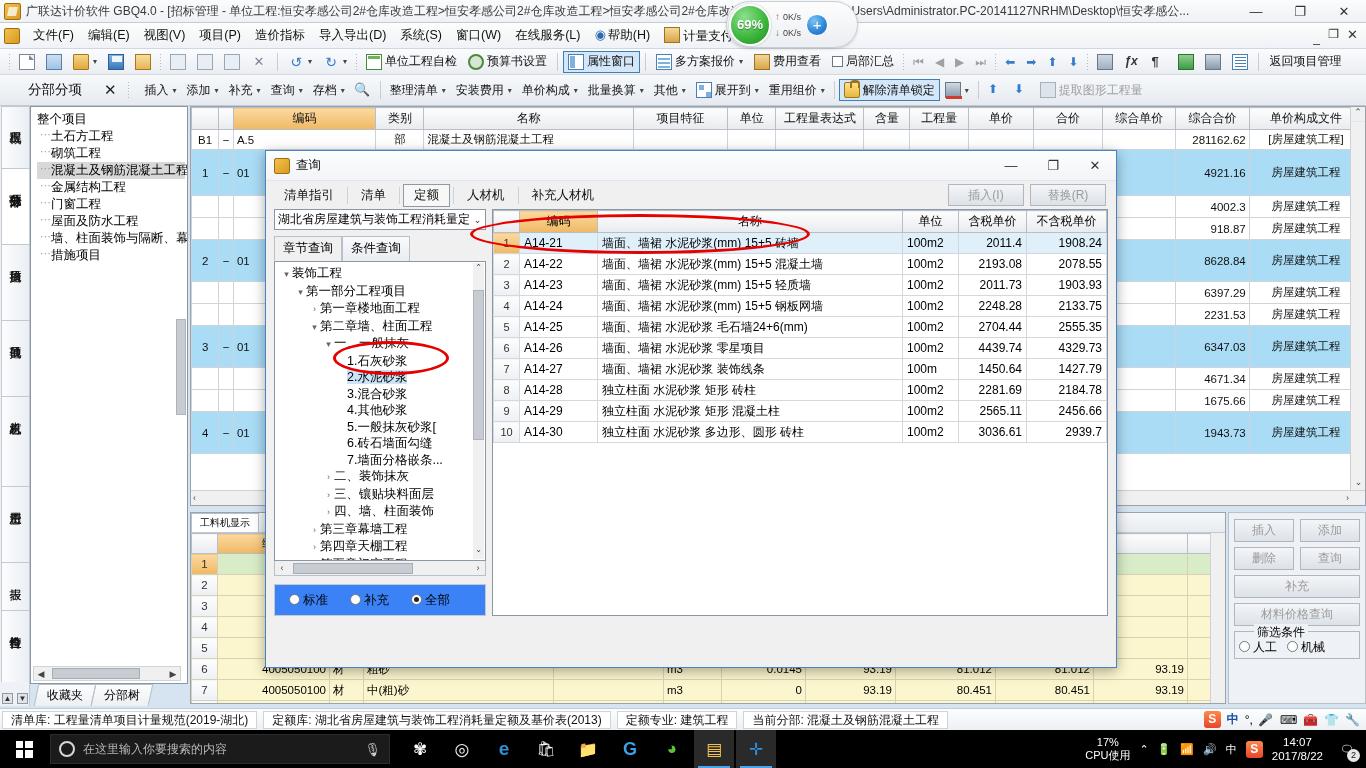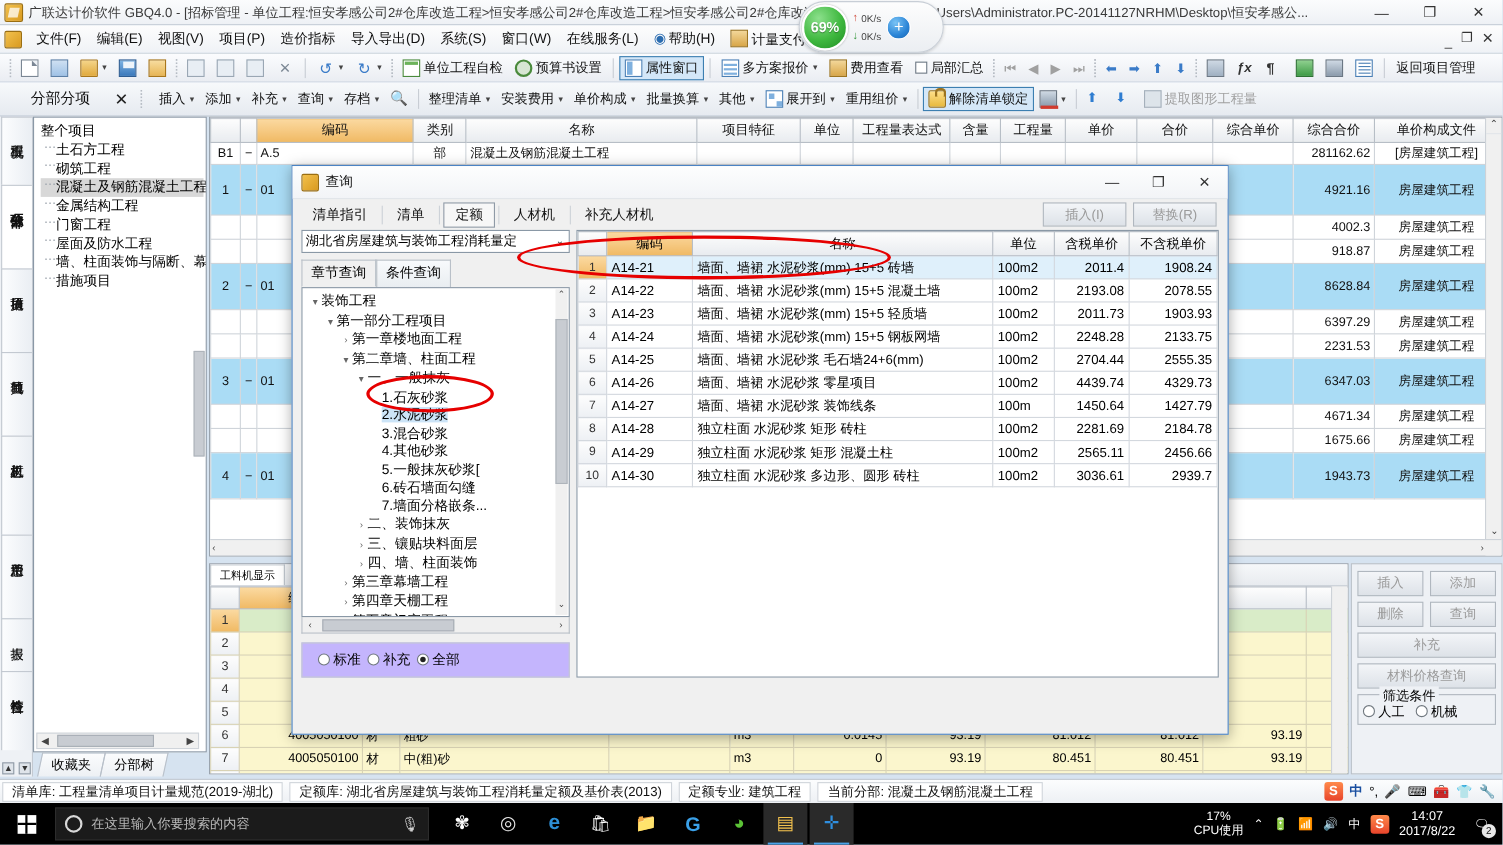--- a/index.html
+++ b/index.html
@@ -274,38 +274,38 @@
   .dlg-b{width:42px;height:30px;display:flex;align-items:center;justify-content:center;font-size:13px;color:#333;}
   .dlg-tabs{display:flex;align-items:center;height:28px;padding-left:8px;gap:0;}
   .dtab{font-size:12.5px;padding:2px 10px;color:#111;}
   .dtab.sel{border:1px solid #8f9aa6;background:#f7f7f7;}
   .dsep{width:1px;height:17px;background:#cdd2d8;margin:0 3px;}
   .dlg-actions{margin-left:auto;display:flex;gap:6px;padding-right:10px;}
   .dact{width:76px;height:22px;background:linear-gradient(#f3f5f8,#dde2e8);border:1px solid #b0b7bf;
     color:#9a9a9a;font-size:12px;text-align:center;line-height:20px;}
 
   .dlg-body{display:flex;padding:0 8px;gap:6px;}
-  .dlg-left{width:244px;}
+  .dlg-left{width:212px;}
   .combo{height:21px;border:1px solid #8a98a6;background:#fff;display:flex;align-items:center;
     font-size:12px;padding-left:3px;overflow:hidden;white-space:nowrap;}
   .combo-arrow{margin-left:auto;width:16px;text-align:center;font-size:9px;color:#333;}
   .subtabs{display:flex;margin-top:6px;}
   .subtab{font-size:12.5px;padding:3px 8px;border:1px solid #b9c0c8;border-bottom:none;background:linear-gradient(#f8fafc,#e9edf1);}
   .subtab.sel{background:#f0f0f0;border-bottom:1px solid #f0f0f0;font-weight:normal;}
   .treebox{height:300px;border:1px solid #8a98a6;background:#fff;position:relative;overflow:hidden;}
   .tline{font-size:12.5px;line-height:16.5px;white-space:nowrap;padding-left:4px;position:relative;}
   .tnode{ color:#666;font-size:9px;display:inline-block;width:11px;text-align:center;}
   .tsel{background:#cce4f7;}
   .tbox-vs{position:absolute;right:1px;top:1px;width:11px;bottom:1px;background:#f0f0f0;}
   .tbox-vthumb{position:absolute;right:1px;top:28px;width:11px;height:150px;background:#c8ccd2;border:1px solid #aeb4bb;}
   .tbox-vup{position:absolute;right:1px;top:1px;width:11px;height:14px;text-align:center;font-size:8px;color:#444;}
   .tbox-vdn{position:absolute;right:1px;bottom:1px;width:11px;height:14px;text-align:center;font-size:8px;color:#444;}
   .treehs{height:15px;border:1px solid #b9c0c8;border-top:none;background:#f0f0f0;display:flex;align-items:center;}
-  .radiobar{margin-top:8px;border:1px solid #c3c9d1;background:#c4b5fd;height:32px;display:flex;align-items:center;
-    gap:6px;padding-left:14px;font-size:12.5px;}
+  .radiobar{margin-top:8px;border:1px solid #c3c9d1;background:#3b82f6;height:32px;display:flex;align-items:center;
+    gap:22px;padding-left:14px;font-size:12.5px;}
 
   .dlg-right{flex:1;display:flex;flex-direction:column;}
   table.dt{border-collapse:collapse;table-layout:fixed;width:100%;}
   table.dt th{background:linear-gradient(#fdfdfd,#e8ebef);border:1px solid #b7bec6;font-size:12px;
     font-weight:normal;height:22px;}
   table.dt th.code{background:linear-gradient(#fbd9a0,#f0b963);}
   table.dt td{border:1px solid #d3d8de;font-size:12px;height:21px;padding:0 4px;background:#fff;white-space:nowrap;}
   table.dt tr.sel td{background:#dff0fb;}
   table.dt td.rh{background:linear-gradient(#fdfdfd,#edf0f4);text-align:center;color:#333;font-size:11px;}
   table.dt tr.sel td.rh{background:linear-gradient(#fbd9a0,#f0b963);}

